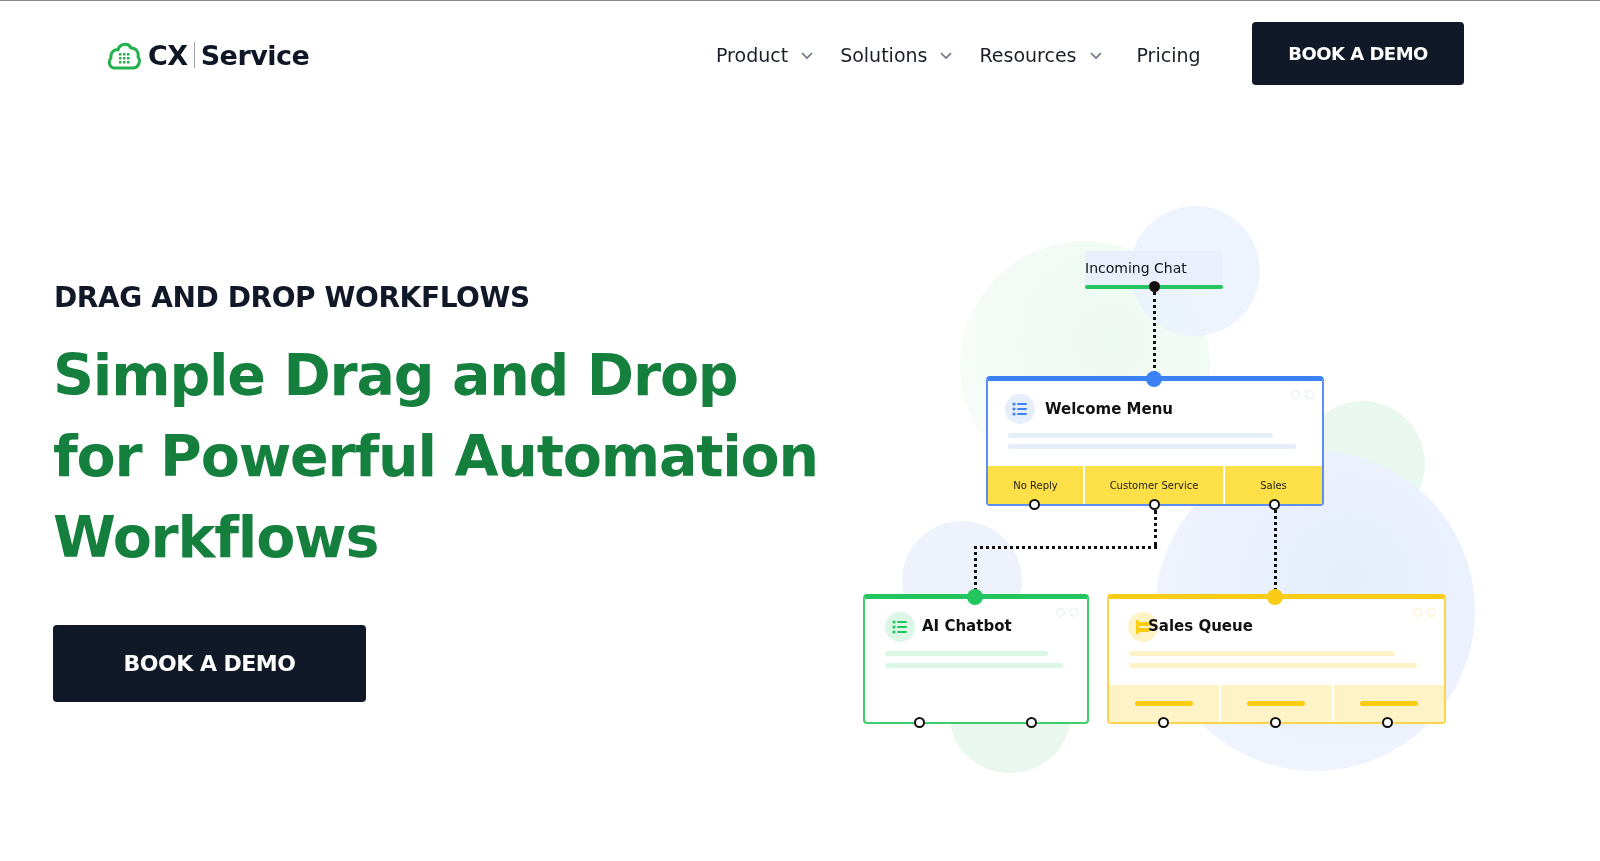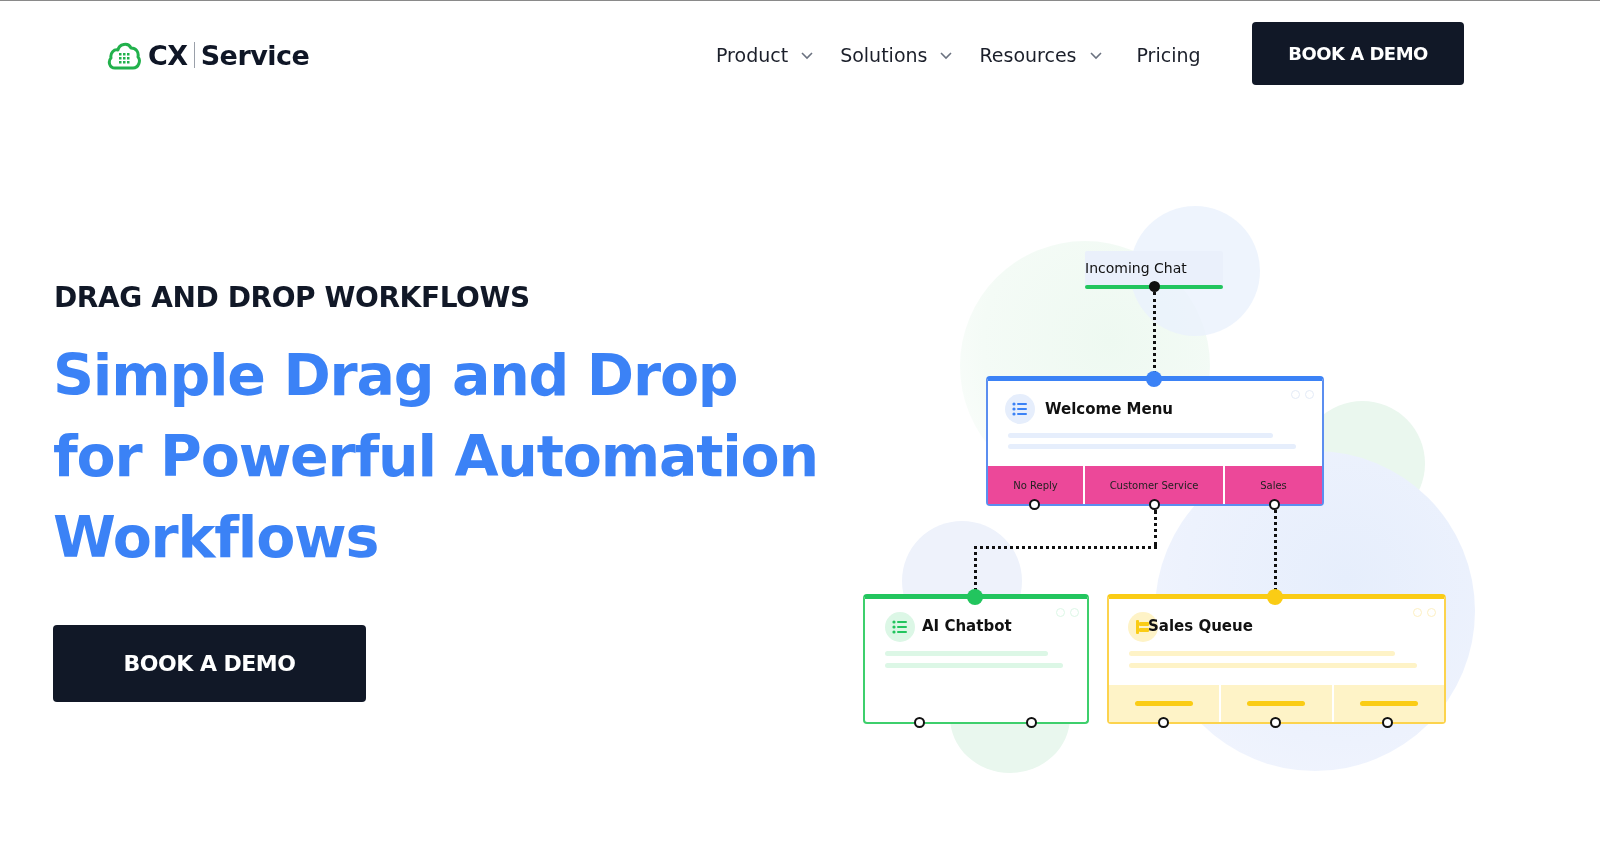--- a/index.html
+++ b/index.html
@@ -16,21 +16,21 @@
 
   .nav { position: absolute; left: 716px; top: 40px; display: flex; align-items: center; height: 28px; }
   .nav-item { display: flex; align-items: center; font-family: "DejaVu Sans", sans-serif; font-size: 19px; color: #1b1f2a; margin-right: 26px; cursor: pointer; }
   .nav-item .chev { width: 14px; height: 14px; margin-left: 12px; }
   .nav-item.pricing { margin-left: 8px; margin-right: 0; }
 
   .btn-demo-header { position: absolute; left: 1252px; top: 21px; width: 212px; height: 63px; background: #111827; color: #fff; border-radius: 4px; display: flex; align-items: center; justify-content: center; font-family: "DejaVu Sans", sans-serif; font-weight: bold; font-size: 18px; letter-spacing: -0.5px; cursor: pointer; }
 
   
   .eyebrow { position: absolute; left: 54px; top: 280px; font-family: "DejaVu Sans", sans-serif; font-weight: bold; font-size: 28px; color: #111827; letter-spacing: -0.4px; }
-  .hero-title { position: absolute; left: 53px; top: 334px; font-family: "DejaVu Sans", sans-serif; font-weight: bold; font-size: 57px; line-height: 81px; color: #3b82f6; letter-spacing: -1.2px; }
+  .hero-title { position: absolute; left: 53px; top: 334px; font-family: "DejaVu Sans", sans-serif; font-weight: bold; font-size: 57px; line-height: 81px; color: #15803d; letter-spacing: -1.2px; }
   .hero-title span { display: block; white-space: nowrap; }
   .btn-demo-hero { position: absolute; left: 53px; top: 624px; width: 313px; height: 77px; background: #111827; color: #fff; border-radius: 4px; display: flex; align-items: center; justify-content: center; font-family: "DejaVu Sans", sans-serif; font-weight: bold; font-size: 22px; letter-spacing: -0.5px; cursor: pointer; }
 
   
   .diagram { position: absolute; left: 840px; top: 195px; width: 660px; height: 600px; }
   .blob { position: absolute; border-radius: 50%; }
   .node { position: absolute; background: #fff; border-radius: 4px; }
   .node-title { position: absolute; font-family: "DejaVu Sans", sans-serif; font-weight: bold; font-size: 15px; color: #111; }
   .node-icon { position: absolute; width: 30px; height: 30px; border-radius: 50%; display: flex; align-items: center; justify-content: center; }
   .line { position: absolute; height: 5px; border-radius: 3px; }
@@ -128,21 +128,21 @@
             <rect x="5" y="6" width="10" height="2" rx="1"></rect>
             <rect x="5" y="11" width="10" height="2" rx="1"></rect>
           </g>
         </svg>
     </div>
     <div class="node-title" style="left:57px;top:19px;">Welcome Menu</div>
     <div class="winctl" style="right:22px;top:9px;border:1.5px solid #e4ebf7;"></div>
     <div class="winctl" style="right:8px;top:9px;border:1.5px solid #e4ebf7;"></div>
     <div class="line" style="left:20px;top:52px;width:265px;background:#e6eefc;"></div>
     <div class="line" style="left:20px;top:63px;width:288px;background:#e6eefc;"></div>
-    <div class="outcomes" style="height:38px;background:#ec4899;">
+    <div class="outcomes" style="height:38px;background:#fde047;">
       <div class="outcome" style="flex:0 0 97px;border-right:2px solid #fff;">No Reply</div>
       <div class="outcome" style="flex:0 0 140px;border-right:2px solid #fff;">Customer Service</div>
       <div class="outcome">Sales</div>
     </div>
   </div>
   <div class="dot-top" style="left:306px;top:175px;background:#3b82f6;"></div>
   <div class="port" style="left:189px;top:303px;"></div>
   <div class="port" style="left:309px;top:303px;"></div>
   <div class="port" style="left:429px;top:303px;"></div>
 

